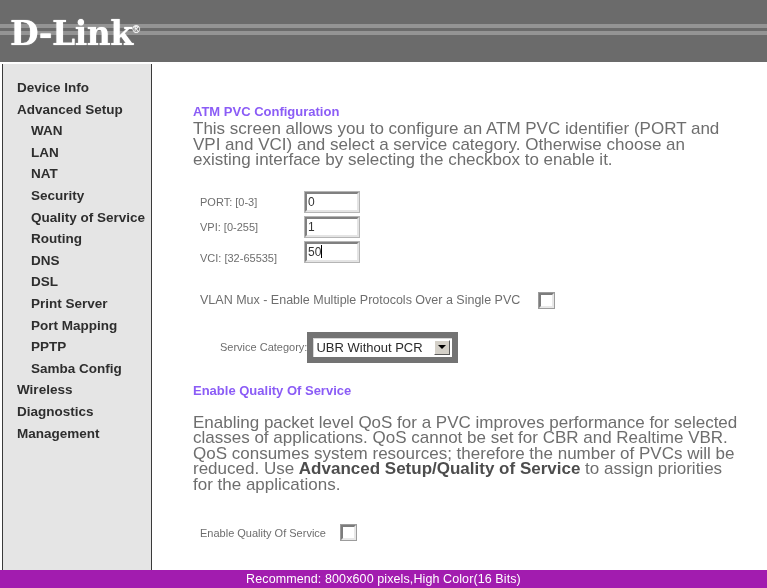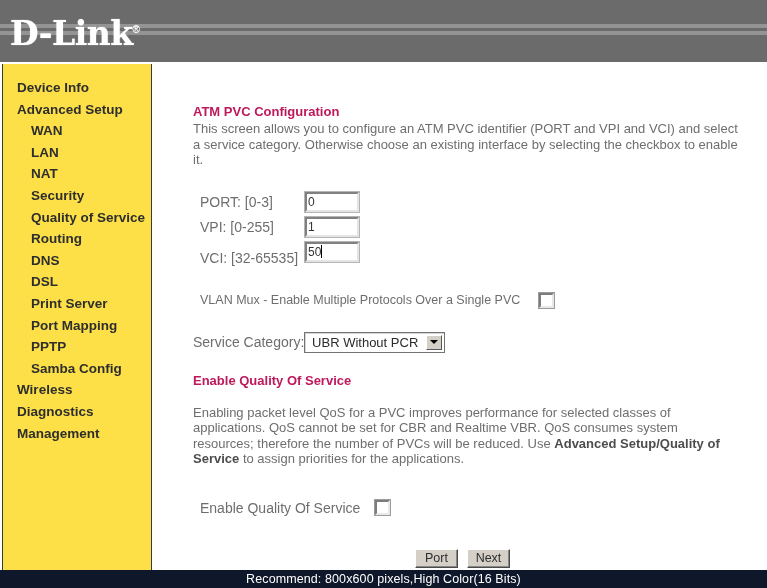--- a/index.html
+++ b/index.html
@@ -55,21 +55,21 @@
     font-family: "Liberation Sans", sans-serif;
   }
 
   
   #sidebar {
     position: absolute;
     left: 2px;
     top: 64px;
     width: 150px;
     height: 509px;
-    background: #fde047;
+    background: #e5e5e5;
     border-left: 1px solid #3a3a3a;
     border-right: 1px solid #3a3a3a;
     box-sizing: border-box;
     padding-top: 13px;
     overflow: hidden;
   }
   .nav-item {
     font-size: 13.5px;
     color: #2e2e2e;
     line-height: 21.6px;
@@ -95,41 +95,41 @@
   }
   #inner {
     position: absolute;
     left: 40px;
     top: 40px;
     width: 560px;
   }
   .sec-title {
     font-weight: bold;
     font-size: 13px;
-    color: #be185d;
+    color: #8b5cf6;
     margin: 0 0 2px 0;
   }
   .para {
-    font-size: 13px;
+    font-size: 17px;
     color: #6e6e6e;
     line-height: 15.5px;
     margin: 0;
     max-width: 545px;
   }
   .para b { color: #4d4d4d; font-weight: bold; }
 
   
   #fields { margin-top: 22px; margin-left: 7px; }
   .frow {
     display: flex;
     align-items: center;
     height: 25px;
   }
   .flabel {
-    font-size: 14px;
+    font-size: 11px;
     color: #6e6e6e;
     white-space: nowrap;
   }
   .txtin {
     width: 48px;
     height: 16px;
     background: #ffffff;
     border-top: 2px solid #808080;
     border-left: 2px solid #808080;
     border-right: 2px solid #e4e4e4;
@@ -172,31 +172,31 @@
     outline: 1px solid #9c9c9c;
     box-sizing: content-box;
     display: inline-block;
   }
 
   
   #svcrow {
     margin-top: 24px;
     display: flex;
     align-items: center;
+    margin-left: 27px;
   }
   .sel {
     display: inline-flex;
     align-items: center;
     height: 19px;
     background: #ffffff;
-    border: 1px solid #737373;
+    border: 6px solid #737373;
     box-shadow: inset 1px 1px 0 #d6d6d6;
     padding-left: 3px;
     box-sizing: content-box;
-    text-align: right;
   }
   .sel .seltext {
     font-size: 13px;
     color: #2b2b2b;
     white-space: nowrap;
     padding-right: 8px;
     min-width: 110px;
   }
   .sel .arrowbtn {
     width: 16px;
@@ -254,21 +254,21 @@
     cursor: default;
   }
 
   
   #footer {
     position: absolute;
     left: 0;
     top: 570px;
     width: 767px;
     height: 18px;
-    background: #0f172a;
+    background: #a21caf;
     color: #ffffff;
     font-size: 12.5px;
     display: flex;
     align-items: center;
     justify-content: center;
     letter-spacing: 0.1px;
   }
 </style>
 </head>
 <body>

